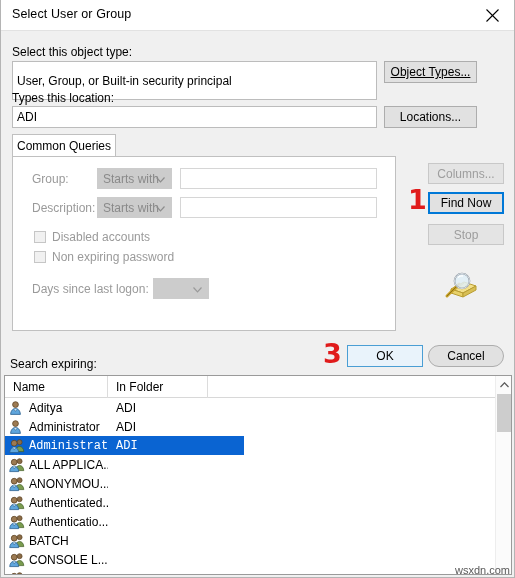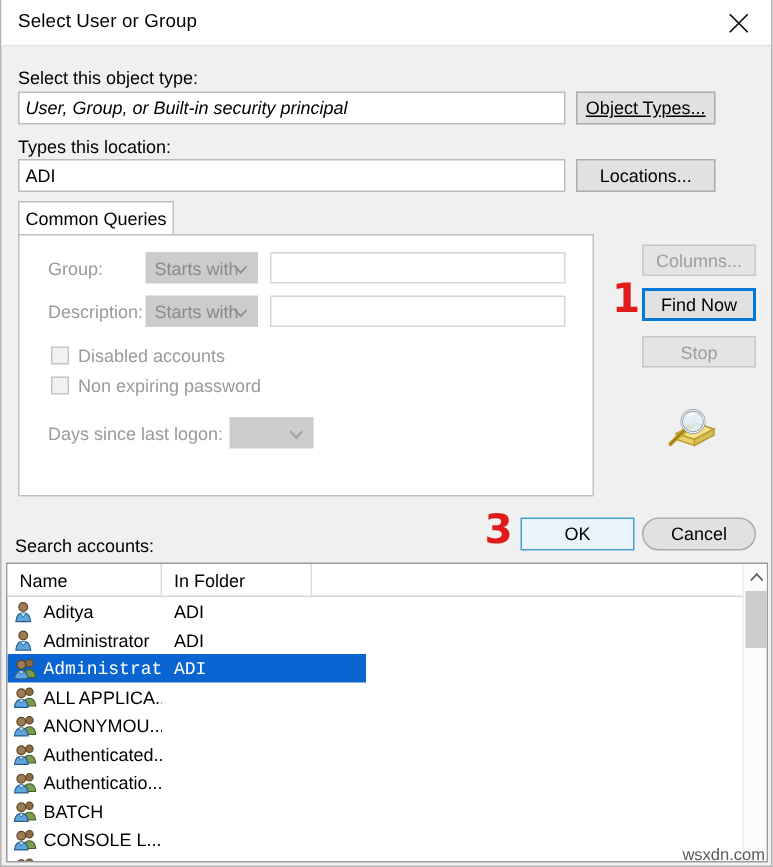--- a/index.html
+++ b/index.html
@@ -218,21 +218,21 @@
     <div id="title-text">Select User or Group</div>
     <div id="close-btn">
       <svg width="13" height="13" viewBox="0 0 13 13">
         <line x1="0.5" y1="0.5" x2="12.5" y2="12.5" stroke="#000" stroke-width="1.1"></line>
         <line x1="12.5" y1="0.5" x2="0.5" y2="12.5" stroke="#000" stroke-width="1.1"></line>
       </svg>
     </div>
   </div>
 
   <div class="lbl" style="left:11px; top:45px;">Select this object type:</div>
-  <div class="tbox" style="left:11px; top:61px; width:365px; height:22px;font-style:italic;">User, Group, or Built-in security principal</div>
+  <div class="tbox" style="left:11px; top:61px; width:365px; height:39px;">User, Group, or Built-in security principal</div>
   <div class="btn" style="left:383px; top:61px; width:93px; height:22px;text-decoration:underline;">Object Types...</div>
 
   <div class="lbl" style="left:11px; top:91px;">Types this location:</div>
   <div class="tbox" style="left:11px; top:106px; width:365px; height:22px;">ADI</div>
   <div class="btn" style="left:383px; top:106px; width:93px; height:22px;">Locations...</div>
 
   <div id="tab-strip">
     <div id="tab-common">Common Queries</div>
   </div>
 
@@ -300,21 +300,21 @@
     </svg>
   </div>
 
   <div class="anno" style="left:407px; top:186px;">1</div>
   <div class="anno" style="left:211px; top:434px;">2</div>
   <div class="anno" style="left:322px; top:340px;">3</div>
 
   <div class="btn default" style="left:346px; top:345px; width:76px; height:22px;">OK</div>
   <div class="btn" style="left:427px; top:345px; width:76px; height:22px;border-radius:11px;">Cancel</div>
 
-  <div id="results-label">Search accounts:</div>
+  <div id="results-label">Search expiring:</div>
 
   <div id="listview">
     <div id="lv-header">
       <div class="lv-col" style="width:103px;">Name</div>
       <div class="lv-col" style="width:100px;">In Folder</div>
       <div class="lv-col" style="width:288px; border-right:none;"></div>
     </div>
     <div id="lv-body">
         <div class="lv-row">
           <div class="cell cell-name">

